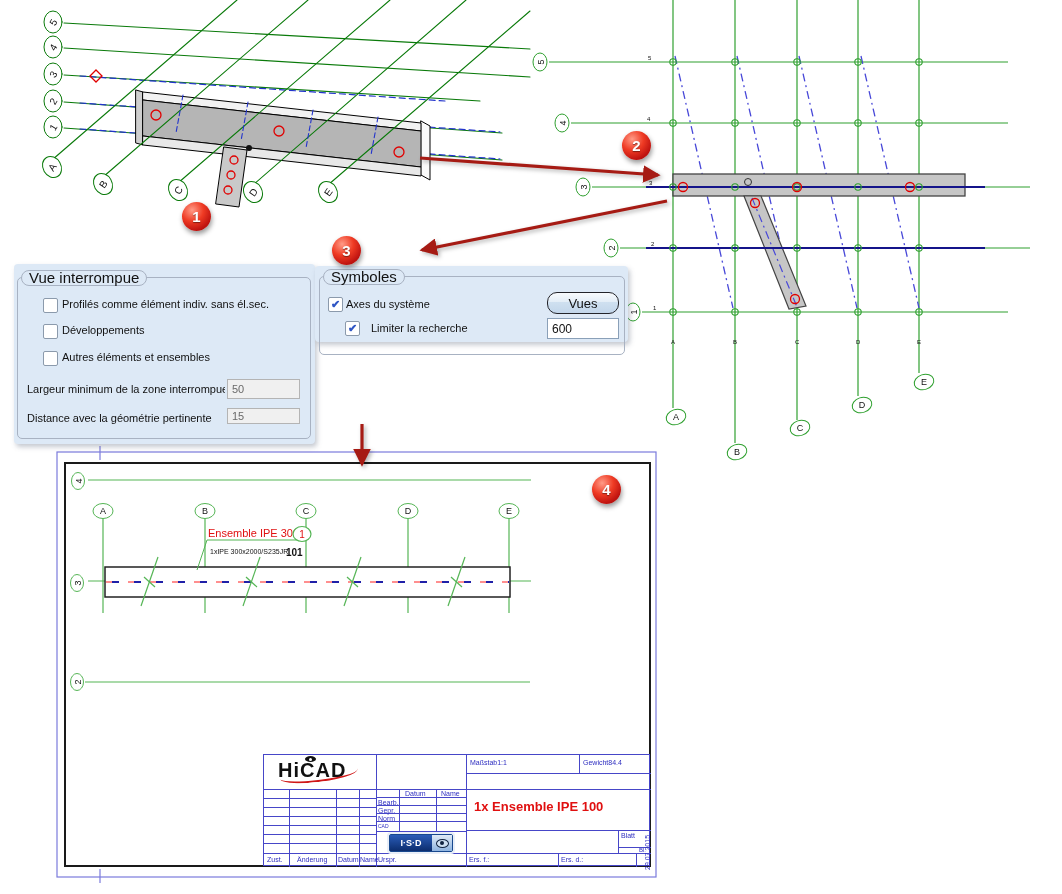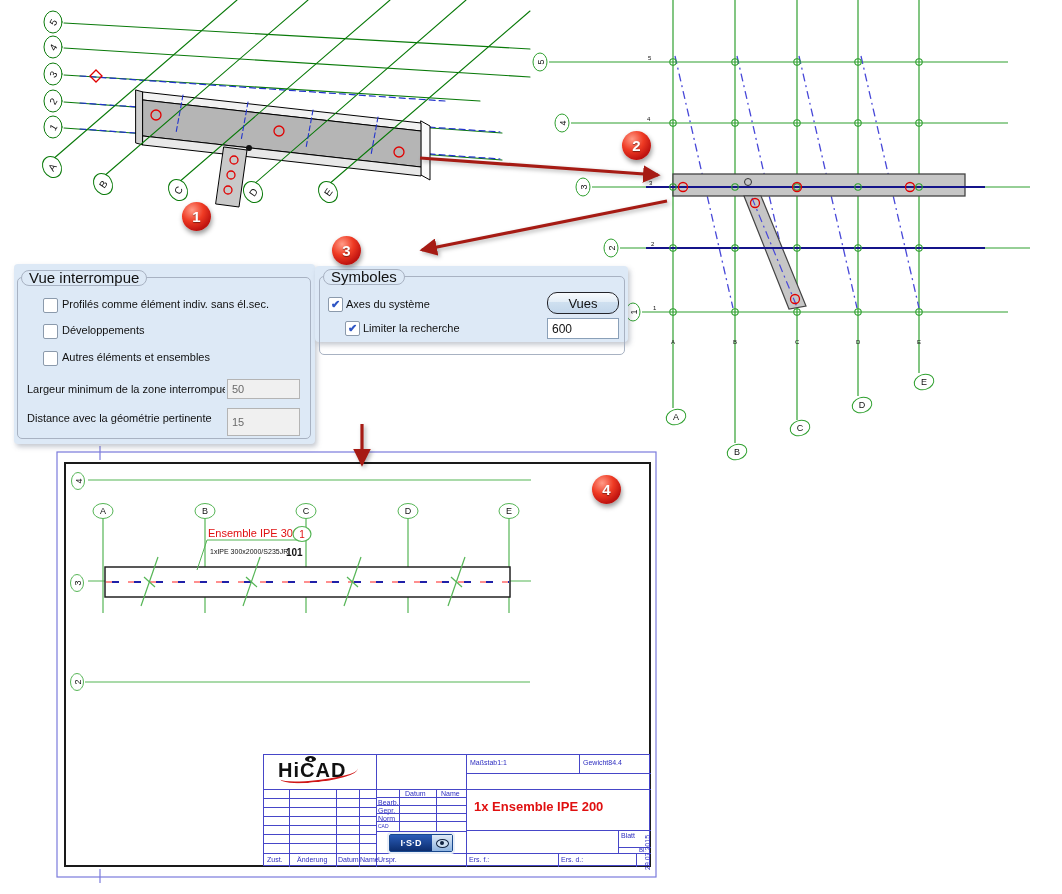--- a/index.html
+++ b/index.html
@@ -431,21 +431,21 @@
   <div class="tb-t" style="left:114px;top:59.5px">Norm</div>
   <div class="tb-t small" style="left:114px;top:68.5px">CAD</div>
 
   <div class="isd" style="left:125px;top:79px">
     <span class="txt">I·S·D</span>
     <span class="eyebox"></span>
   </div>
 
   <div class="tb-t" style="left:206px;top:4px">Maßstab1:1</div>
   <div class="tb-t" style="left:319px;top:4px">Gewicht84.4</div>
-  <div class="tb-desc" style="left:210px;top:44px">1x Ensemble IPE 200</div>
+  <div class="tb-desc" style="left:210px;top:44px">1x Ensemble IPE 100</div>
   <div class="tb-t" style="left:357px;top:77px">Blatt</div>
   <div class="tb-t" style="left:375px;top:92px;font-size:6px">Bl.</div>
 
   <div class="tb-t" style="left:3px;top:101px">Zust.</div>
   <div class="tb-t" style="left:33px;top:101px">Änderung</div>
   <div class="tb-t" style="left:74px;top:101px">Datum</div>
   <div class="tb-t" style="left:96px;top:101px">Name</div>
   <div class="tb-t" style="left:114px;top:101px">Urspr.</div>
   <div class="tb-t" style="left:205px;top:101px">Ers. f.:</div>
   <div class="tb-t" style="left:297px;top:101px">Ers. d.:</div>
@@ -457,32 +457,32 @@
     <span class="group-title" style="left:3px;top:-8px">Vue interrompue</span>
     <span class="cb" style="left:25px;top:20px"></span>
     <span class="cb-label" style="left:44px;top:20px">Profilés comme élément indiv. sans él.sec.</span>
     <span class="cb" style="left:25px;top:46px"></span>
     <span class="cb-label" style="left:44px;top:46px">Développements</span>
     <span class="cb" style="left:25px;top:73px"></span>
     <span class="cb-label" style="left:44px;top:73px">Autres éléments et ensembles</span>
     <span class="field-label" style="left:9px;top:105px">Largeur minimum de la zone interrompue</span>
     <input class="tinput disabled" style="left: 209px; top: 101px; width: 73px; height: 20px;" value="50">
     <span class="field-label" style="left:9px;top:134px">Distance avec la géométrie pertinente</span>
-    <input class="tinput disabled" style="left: 209px; top: 130px; width: 73px; height: 28px;" value="15">
+    <input class="tinput disabled" style="left: 209px; top: 130px; width: 73px; height: 16px;" value="15">
   </div>
 </div>
 
 <div class="panel" style="left:315px;top:266px;width:313px;height:76px">
   <div class="groupbox" style="left:4px;top:10px;width:304px;height:77px">
     <span class="group-title" style="left:3px;top:-8px">Symboles</span>
     <span class="cb" style="left:8px;top:20px"><span>✔</span></span>
     <span class="cb-label" style="left:26px;top:21px">Axes du système</span>
     <button class="vues-btn" style="left:227px;top:15px;width:72px;height:22px">Vues</button>
     <span class="cb" style="left:25px;top:44px"><span>✔</span></span>
-    <span class="cb-label" style="left:43px;top:45px">Limiter la recherche</span>
+    <span class="cb-label" style="left:51px;top:45px">Limiter la recherche</span>
     <input class="tinput live" style="left: 227px; top: 41px; width: 72px; height: 21px;" value="600">
   </div>
 </div>
 
 <div class="badge" style="left:182px;top:202px">1</div>
 <div class="badge" style="left:622px;top:131px">2</div>
 <div class="badge" style="left:332px;top:236px">3</div>
 <div class="badge" style="left:592px;top:475px">4</div>
 
 </div>

